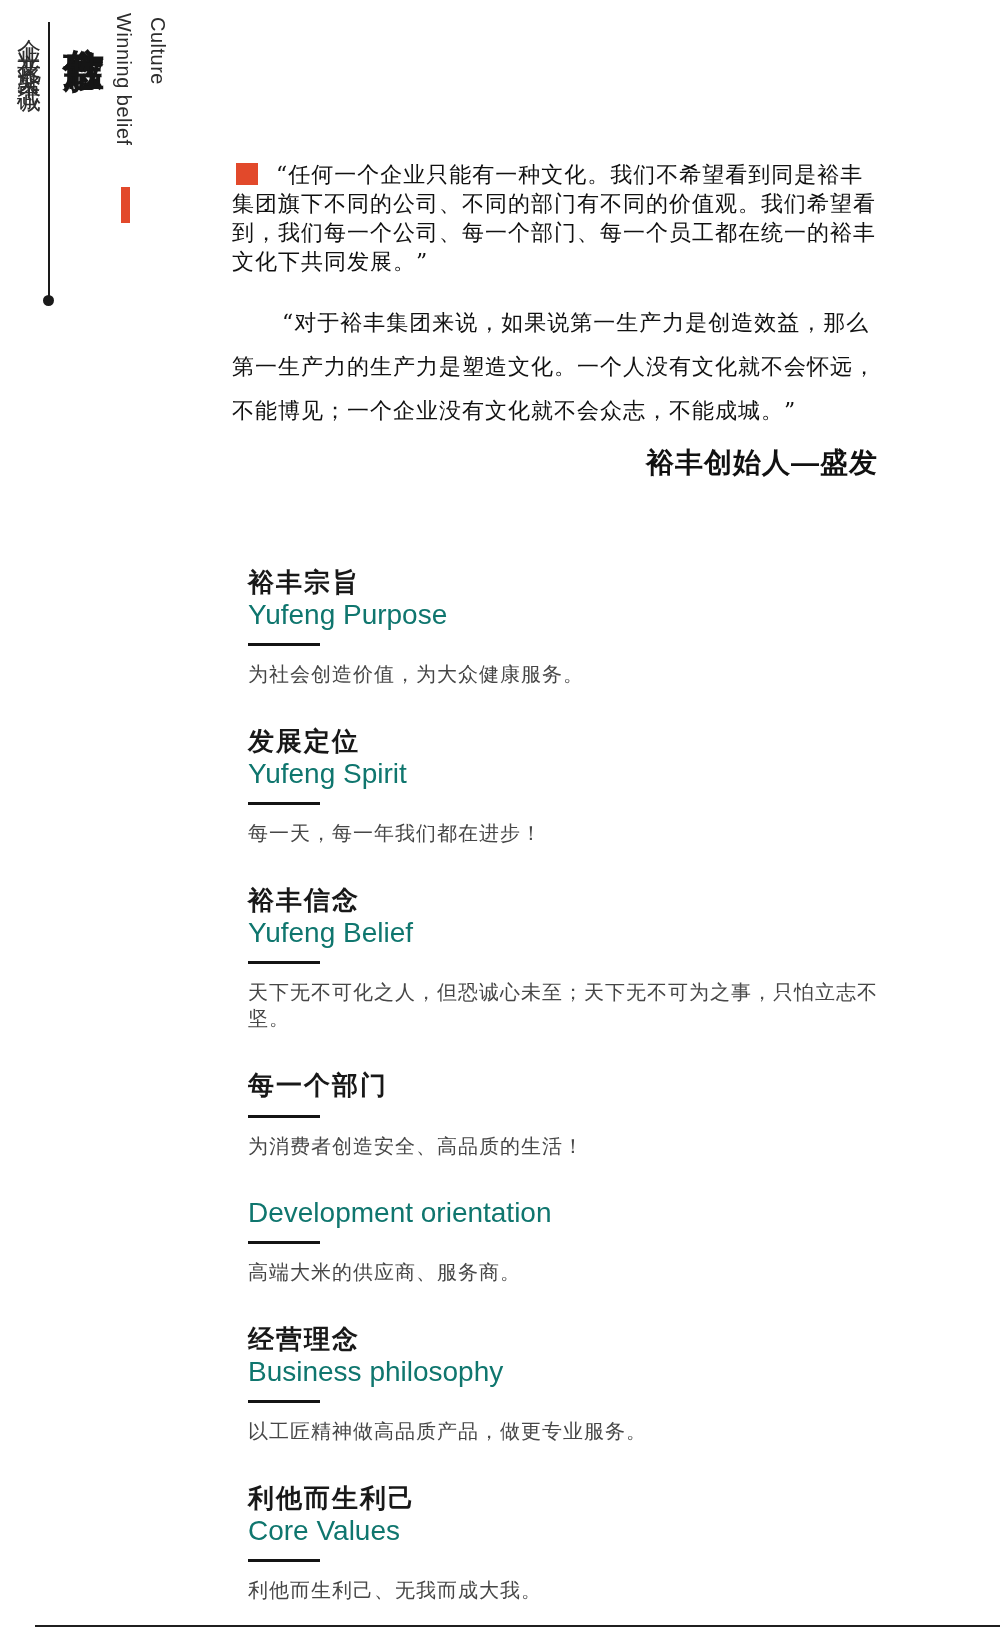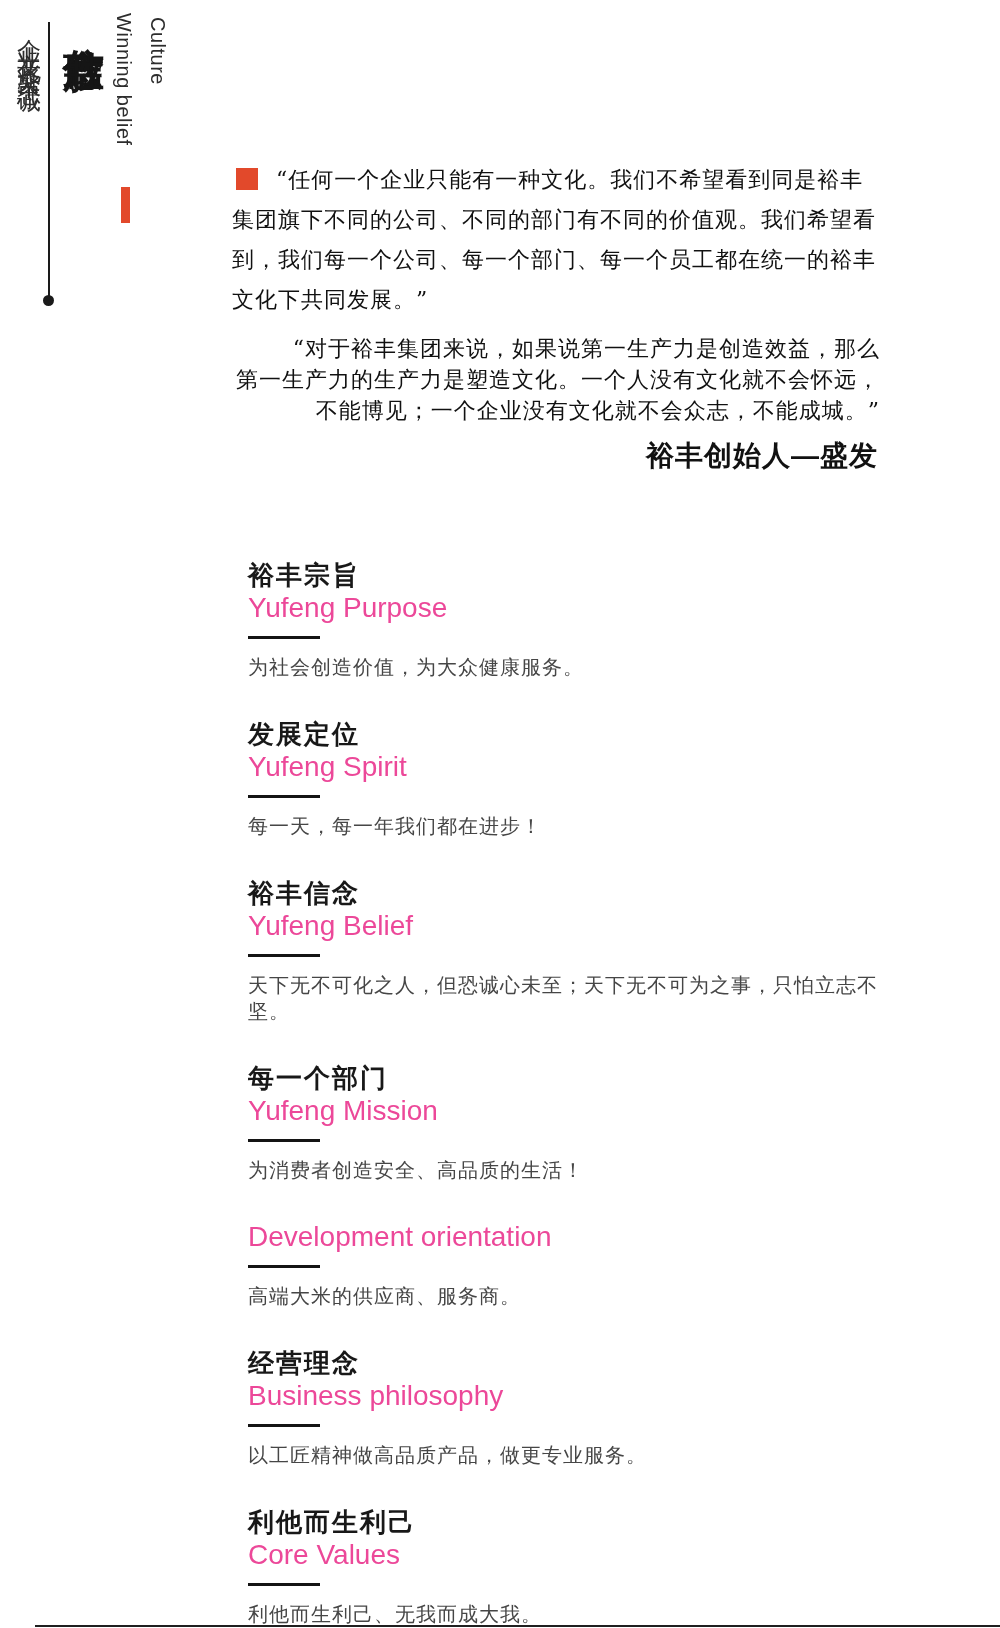--- a/index.html
+++ b/index.html
@@ -24,36 +24,36 @@
     position:absolute;writing-mode:vertical-rl;
     font-size:20px;color:#2d2d2d;letter-spacing:0.5px;white-space:nowrap;
   }
   .v-en.winning{left:112px;top:13px;}
   .v-en.culture{left:146px;top:17px;}
   .v-accent-bar{position:absolute;left:121px;top:187px;width:9px;height:36px;background:#e2492b;}
   
   .main{position:absolute;left:232px;top:160px;width:648px;}
   .quote{
     font-family:"DejaVu Serif","Liberation Serif",serif;
-    font-size:22px;line-height:40px;letter-spacing:1px;color:#111111;margin:0;
+    font-size:22px;line-height:29px;letter-spacing:1px;color:#111111;margin:0;
   }
-  .quote.p2{margin-top:13px;line-height:31px;text-indent:50px;text-align:right;}
+  .quote.p2{margin-top:25px;line-height:44px;text-indent:50px;}
   .red-square{
     display:inline-block;width:22px;height:22px;background:#e2492b;
     margin:0 18px 0 4px;vertical-align:-3px;
   }
   .attribution{
     margin-top:11px;text-align:right;font-size:28px;font-weight:bold;
     letter-spacing:1px;color:#111111;padding-right:2px;
   }
   
   .sections{margin-top:84px;padding-left:16px;}
   .section{margin-bottom:38px;}
   .sec-zh{font-size:26px;line-height:33px;font-weight:bold;letter-spacing:2px;color:#181818;}
-  .sec-en{font-size:28px;line-height:31px;color:#ec4899;}
+  .sec-en{font-size:28px;line-height:31px;color:#0f766e;}
   .sec-line{width:72px;height:3px;background:#141414;margin-top:13px;}
   .sec-body{font-size:20px;line-height:26px;color:#464646;margin-top:15px;letter-spacing:1px;}
   
   .footer-line{position:absolute;left:35px;right:0;bottom:1px;height:2px;background:#1f1f1f;}
 </style>
 </head>
 <body>
 
 <div class="page">
 
@@ -91,21 +91,20 @@
 
       <div class="section">
         <div class="sec-zh">裕丰信念</div>
         <div class="sec-en">Yufeng Belief</div>
         <div class="sec-line"></div>
         <div class="sec-body">天下无不可化之人，但恐诚心未至；天下无不可为之事，只怕立志不坚。</div>
       </div>
 
       <div class="section">
         <div class="sec-zh">每一个部门</div>
-        <div class="sec-en">Yufeng Mission</div>
         <div class="sec-line"></div>
         <div class="sec-body">为消费者创造安全、高品质的生活！</div>
       </div>
 
       <div class="section">
         <div class="sec-en">Development orientation</div>
         <div class="sec-line"></div>
         <div class="sec-body">高端大米的供应商、服务商。</div>
       </div>
 

